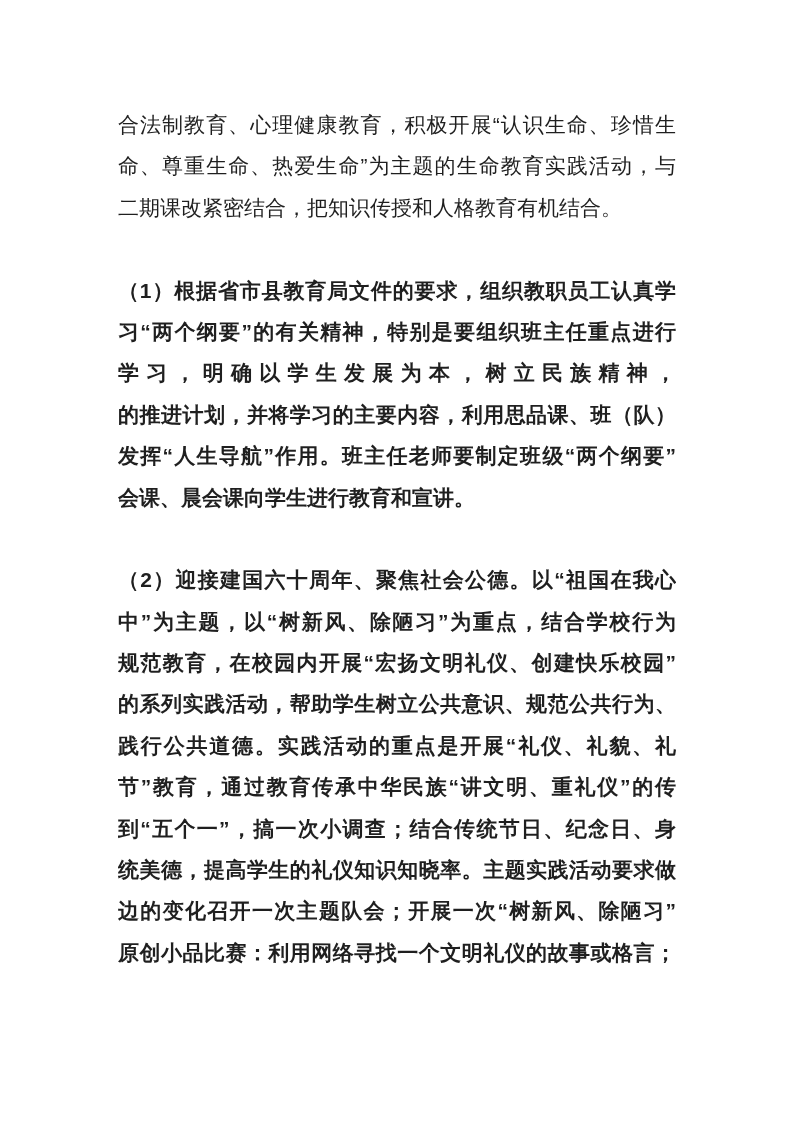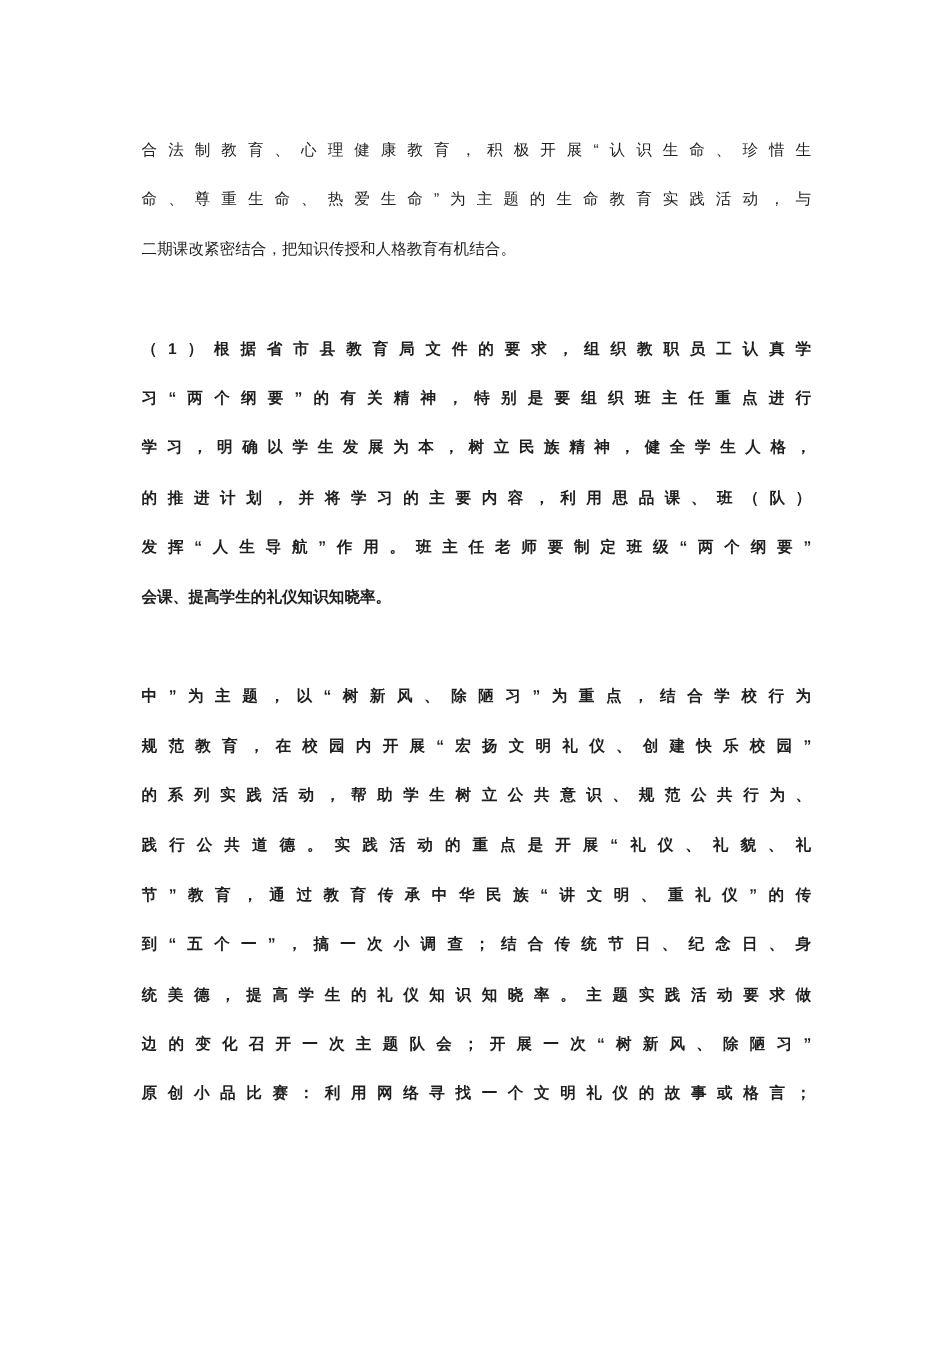--- a/index.html
+++ b/index.html
@@ -17,21 +17,21 @@
   .page {
     position: absolute;
     left: 118px;
     top: 104px;
     width: 558px;
     color: #1f1f1f;
   }
   .paragraph { margin: 0; padding: 0; }
   .paragraph + .paragraph { margin-top: 41.4px; font-weight: bold; }
   .line {
-    font-size: 13px;
+    font-size: 21px;
     line-height: 41.4px;
     height: 41.4px;
     overflow: hidden;
     letter-spacing: 0;
     text-align: justify;
     text-align-last: justify;
     text-justify: inter-character;
     white-space: normal;
     word-break: keep-all;
   }
@@ -50,24 +50,25 @@
     <div class="line">命、尊重生命、热爱生命”为主题的生命教育实践活动，与</div>
     <div class="line para-end">二期课改紧密结合，把知识传授和人格教育有机结合。</div>
   </div>
 
   <div class="paragraph">
     <div class="line">（1）根据省市县教育局文件的要求，组织教职员工认真学</div>
     <div class="line">习“两个纲要”的有关精神，特别是要组织班主任重点进行</div>
     <div class="line">学习，明确以学生发展为本，树立民族精神，健全学生人格，</div>
     <div class="line">的推进计划，并将学习的主要内容，利用思品课、班（队）</div>
     <div class="line">发挥“人生导航”作用。班主任老师要制定班级“两个纲要”</div>
-    <div class="line para-end">会课、提高学生的礼仪知识知晓率。</div>
+    <div class="line para-end">会课、晨会课向学生进行教育和宣讲。</div>
   </div>
 
   <div class="paragraph">
+    <div class="line">（2）迎接建国六十周年、聚焦社会公德。以“祖国在我心</div>
     <div class="line">中”为主题，以“树新风、除陋习”为重点，结合学校行为</div>
     <div class="line">规范教育，在校园内开展“宏扬文明礼仪、创建快乐校园”</div>
     <div class="line">的系列实践活动，帮助学生树立公共意识、规范公共行为、</div>
     <div class="line">践行公共道德。实践活动的重点是开展“礼仪、礼貌、礼</div>
     <div class="line">节”教育，通过教育传承中华民族“讲文明、重礼仪”的传</div>
     <div class="line">到“五个一”，搞一次小调查；结合传统节日、纪念日、身</div>
     <div class="line">统美德，提高学生的礼仪知识知晓率。主题实践活动要求做</div>
     <div class="line">边的变化召开一次主题队会；开展一次“树新风、除陋习”</div>
     <div class="line">原创小品比赛：利用网络寻找一个文明礼仪的故事或格言；</div>
   </div>

